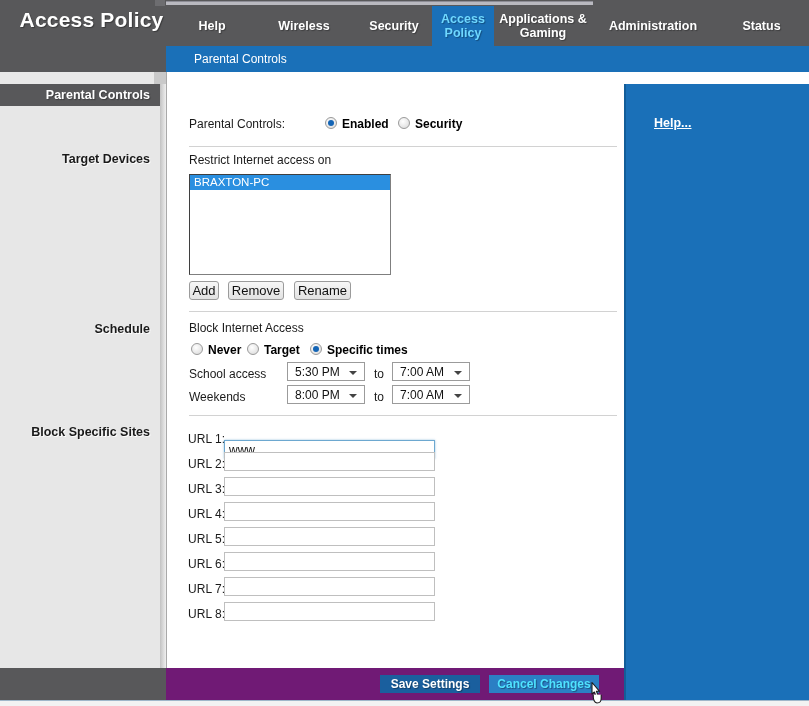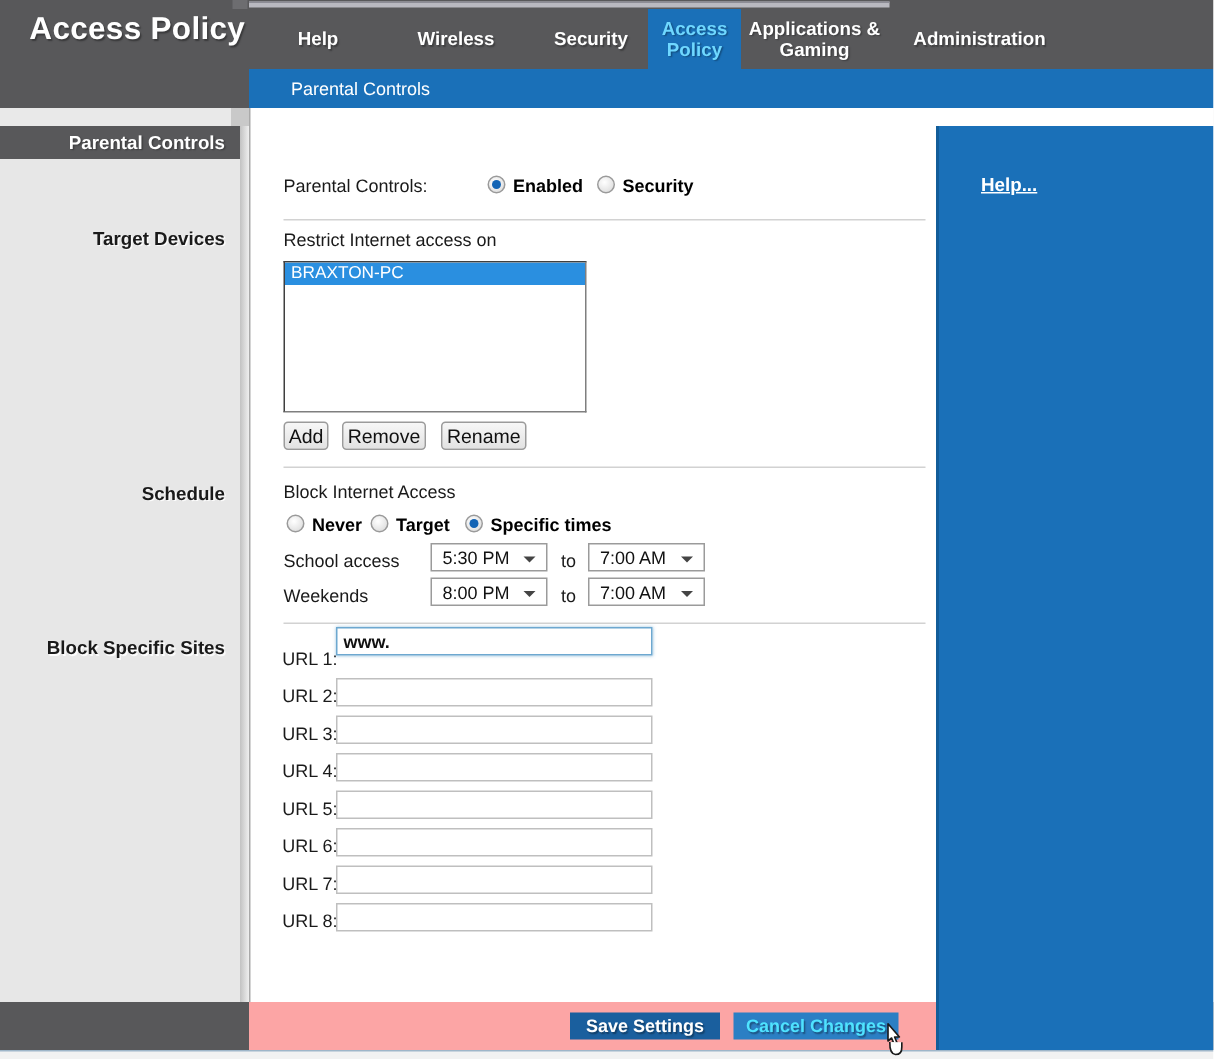--- a/index.html
+++ b/index.html
@@ -180,21 +180,21 @@
 
   
   .footer {
     position: absolute; left: 0; top: 668px;
     width: 809px; height: 32px;
     background: #58585a;
   }
   .footer-blue {
     position: absolute; left: 166px; top: 668px;
     width: 458px; height: 32px;
-    background: #fca5a5;
+    background: #701a75;
   }
   .footer-right {
     position: absolute; left: 624px; top: 668px;
     width: 185px; height: 32px;
     background: #1a70b8;
     border-left: 2px solid #125d99;
   }
   .footer-btn {
     position: absolute; top: 7px;
     height: 18px;
@@ -352,20 +352,21 @@
     <div class="brand-title">Access Policy</div>
   </div>
 
   <div class="nav">
     <div class="nav-tab" style="left:0px;width:92px;">Help</div>
     <div class="nav-tab" style="left:92px;width:92px;">Wireless</div>
     <div class="nav-tab" style="left:184px;width:88px;">Security</div>
     <div class="nav-tab active" style="left:266px;width:62px;">Access Policy</div>
     <div class="nav-tab" style="left:426px;width:122px;">Administration</div>
     <div class="nav-tab" style="left:328px;width:98px;">Applications &amp; Gaming</div>
+    <div class="nav-tab" style="left:548px;width:95px;">Status</div>
   </div>
 
   <div class="subnav-left"></div>
   <div class="subnav">
     <div class="subnav-item">Parental Controls</div>
   </div>
 
   <div class="sep-row"></div>
   <div class="sep-row-right"></div>
   <div class="sep-tick"></div>
@@ -431,21 +432,21 @@
     </div>
     <div class="fld-label" style="left:207px; top:306px;">to</div>
     <div class="sel" style="left:225px; top:301px; width:78px;">
       <span>7:00 AM</span>
       <span class="sel-arrow"></span>
     </div>
 
     <div class="hr" style="left:22px; top:331px; width:428px;"></div>
 
     <div class="url-row-label" style="left:16px; top:348px;">URL 1:</div>
-    <div class="url-input focused" style="left:57px; top:334px;font-weight:bold;">
+    <div class="url-input focused" style="left:57px; top:356px;">
       <span>www.</span>
     </div>
 
     <div class="url-row-label" style="left:16px; top:373px;">URL 2:</div>
     <div class="url-input" style="left:57px; top:368px;">
       <span></span>
     </div>
 
     <div class="url-row-label" style="left:16px; top:398px;">URL 3:</div>
     <div class="url-input" style="left:57px; top:393px;">

